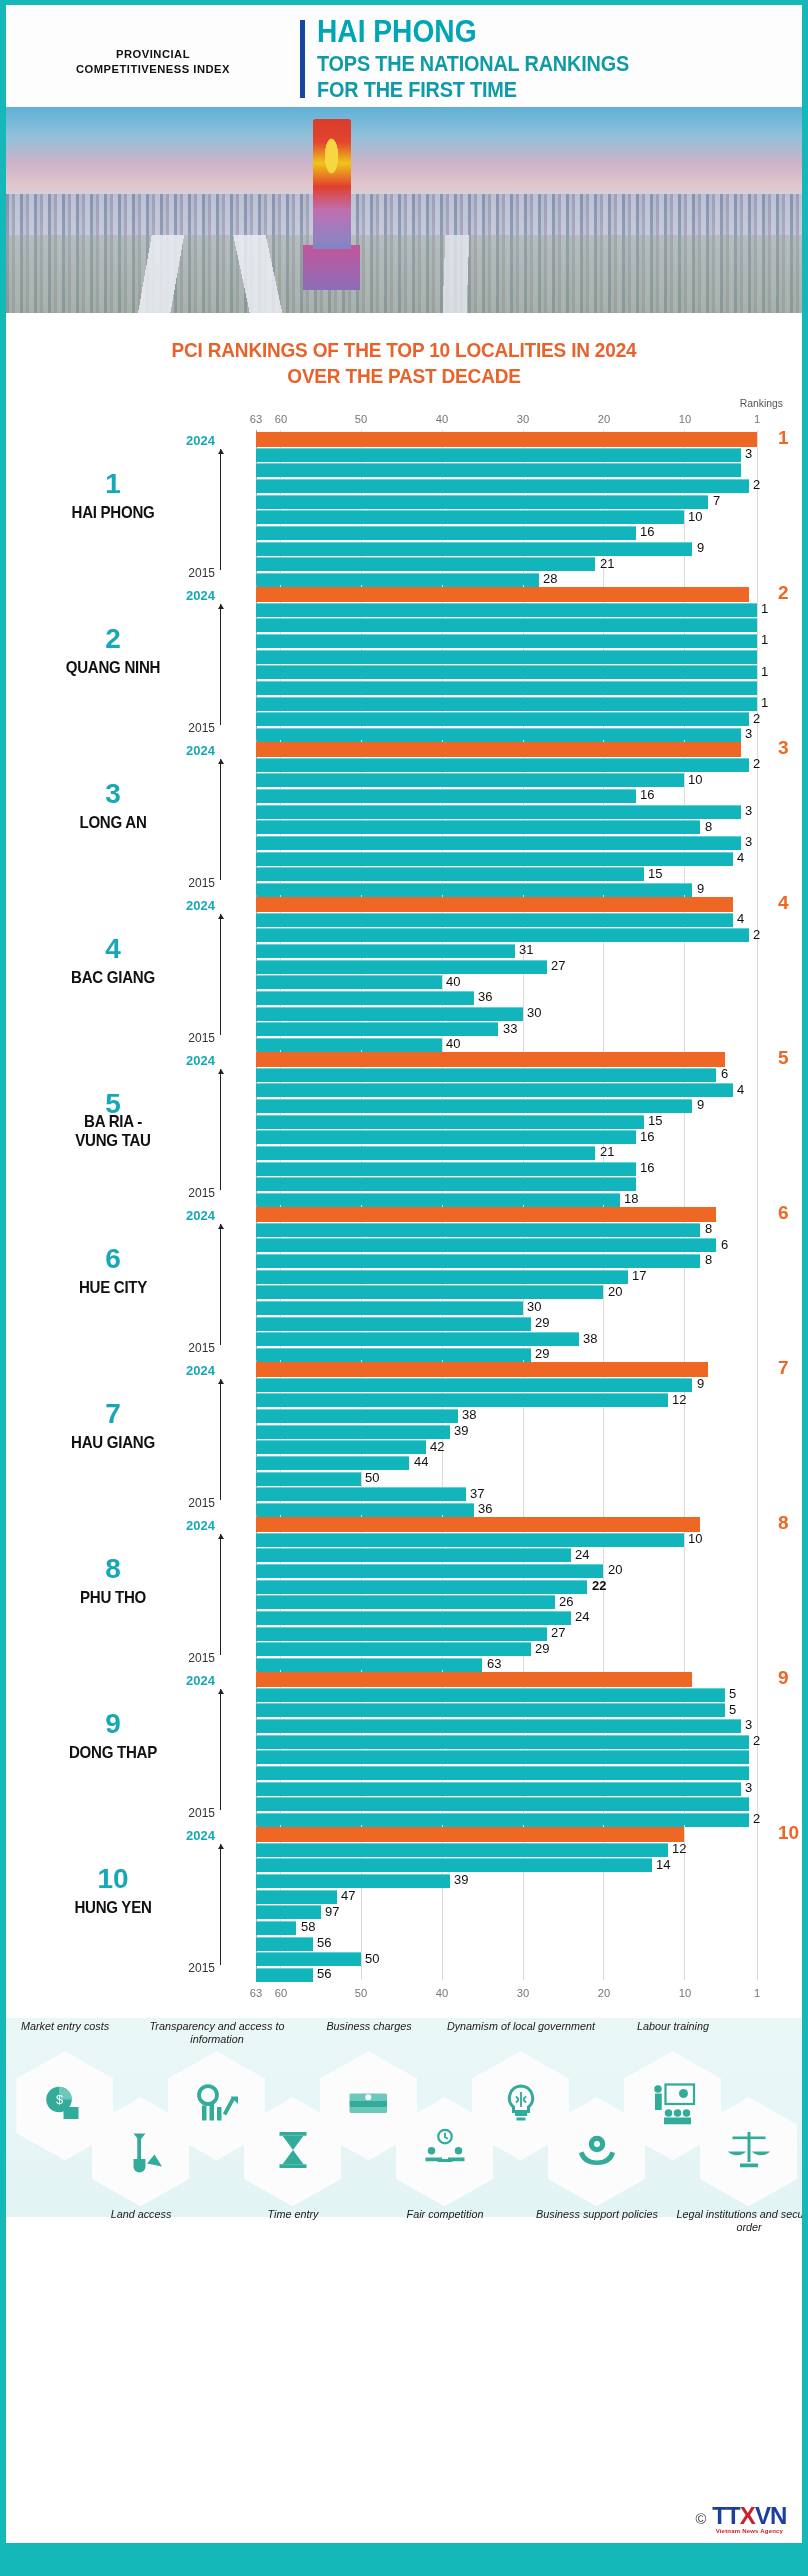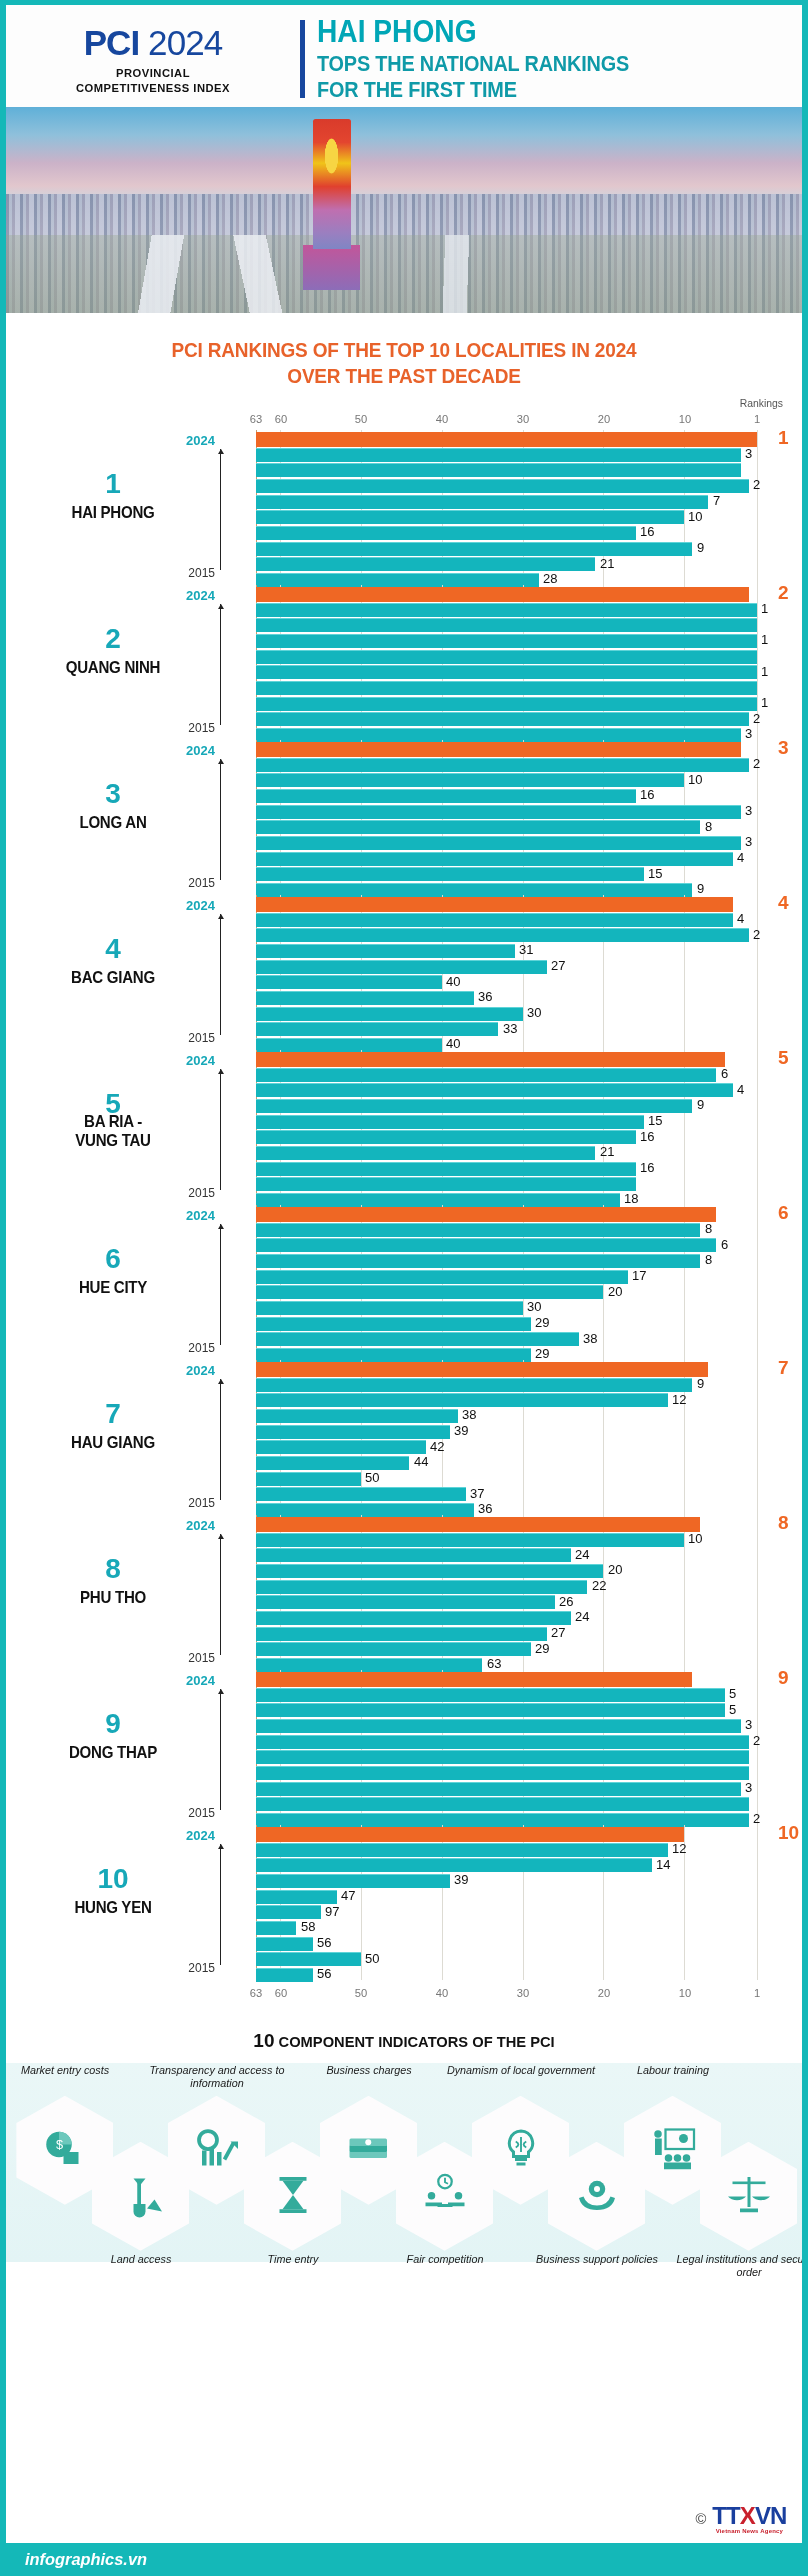--- a/index.html
+++ b/index.html
@@ -255,24 +255,20 @@
   .vna { font-size:6px; color:#c9202c; font-weight:bold; text-align:center; letter-spacing:0.2px; }
 </style>
 </head>
 <body>
 
 <div class="page">
 <div class="sheet">
 
   <div class="header">
     <div class="brand">
-      <div class="brand-top">
-        <span>PCI</span>
-        <span class="yr">2024</span>
-      </div>
       <div class="brand-sub1">PROVINCIAL</div>
       <div class="brand-sub2">COMPETITIVENESS INDEX</div>
     </div>
     <div class="vbar"></div>
     <div class="headline">
       <div class="hl1">HAI PHONG</div>
       <div class="hl2">TOPS THE NATIONAL RANKINGS</div>
       <div class="hl3">FOR THE FIRST TIME</div>
     </div>
   </div>
@@ -758,21 +754,21 @@
               <div class="barrow">
                 <div class="bar" style="width: 315px;"></div>
                 <div class="bval" style="left: 319px;">24</div>
               </div>
               <div class="barrow">
                 <div class="bar" style="width: 347px;"></div>
                 <div class="bval" style="left: 352px;">20</div>
               </div>
               <div class="barrow">
                 <div class="bar" style="width: 331px;"></div>
-                <div class="bval" style="left: 336px;">22</div>
+                <div class="bval" style="left: 336px; font-weight: bold;">22</div>
               </div>
               <div class="barrow">
                 <div class="bar" style="width: 299px;"></div>
                 <div class="bval" style="left: 303px;">26</div>
               </div>
               <div class="barrow">
                 <div class="bar" style="width: 315px;"></div>
                 <div class="bval" style="left: 319px;">24</div>
               </div>
               <div class="barrow">
@@ -916,24 +912,20 @@
             <div class="tick-lbl" style="left: 275px;">60</div>
             <div class="tick-lbl" style="left: 355px;">50</div>
             <div class="tick-lbl" style="left: 436px;">40</div>
             <div class="tick-lbl" style="left: 517px;">30</div>
             <div class="tick-lbl" style="left: 598px;">20</div>
             <div class="tick-lbl" style="left: 679px;">10</div>
             <div class="tick-lbl" style="left: 751px;">1</div>
           </div>
     </div>
 
-    <div class="ind-title">
-      <span class="num">10</span>
-      <span>COMPONENT INDICATORS OF THE PCI</span>
-    </div>
   </div>
 
   <div class="indicators">
     <div class="hexrow" id="hexrow">
           <div class="hex" style="left: 10.4px; top: 33px;">
             <span><svg viewBox="0 0 64 64">
                 <circle cx="24" cy="26" r="17" fill="#33ab9b"></circle>
                 <path d="M24 26 L24 9 A17 17 0 0 1 41 26 Z" fill="#6cc8bc"></path>
                 <text x="20" y="32" font-size="17" fill="#fff" font-family="Liberation Sans">$</text>
                 <path d="M30 36 h20 v16 h-20z" fill="#33ab9b"></path>
@@ -1029,23 +1021,20 @@
                 <rect x="20" y="50" width="24" height="5" fill="#33ab9b"></rect>
               </svg></span>
           </div>
           <div class="cap" style="left: 661px; top: 190px;">Legal institutions and security-order</div>
         </div>
   </div>
 
   <div class="footer">
     <div class="footer-white"></div>
     <div class="footer-band"></div>
-    <div class="footer-tag">
-      <span>infographics.vn</span>
-    </div>
     <div class="credit">
       <span class="c">©</span>
       <div>
         <div class="ttxvn"><span>TT</span><span class="x">X</span><span>VN</span></div>
         <div class="vna">Vietnam News Agency</div>
       </div>
     </div>
   </div>
 
 </div>

